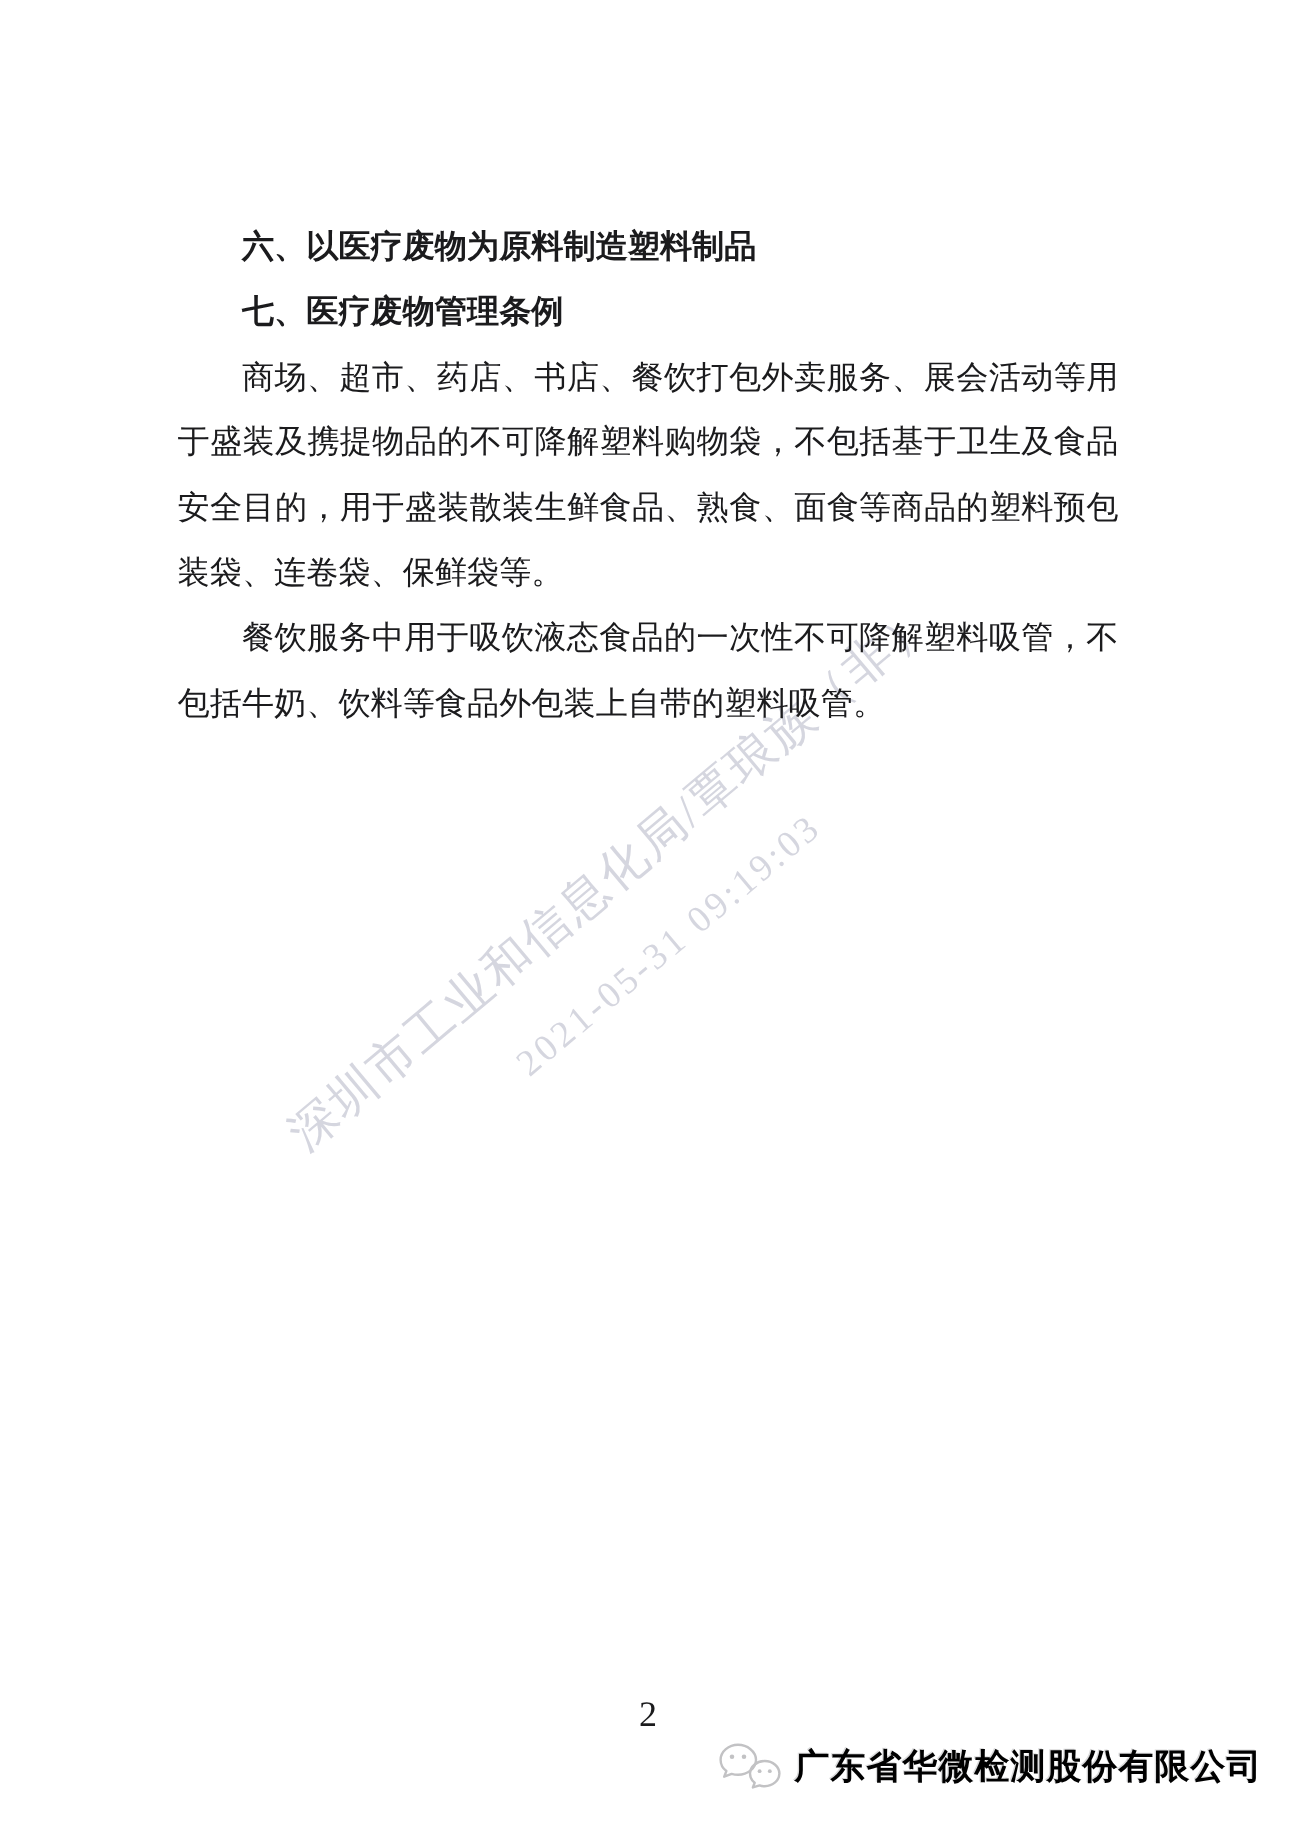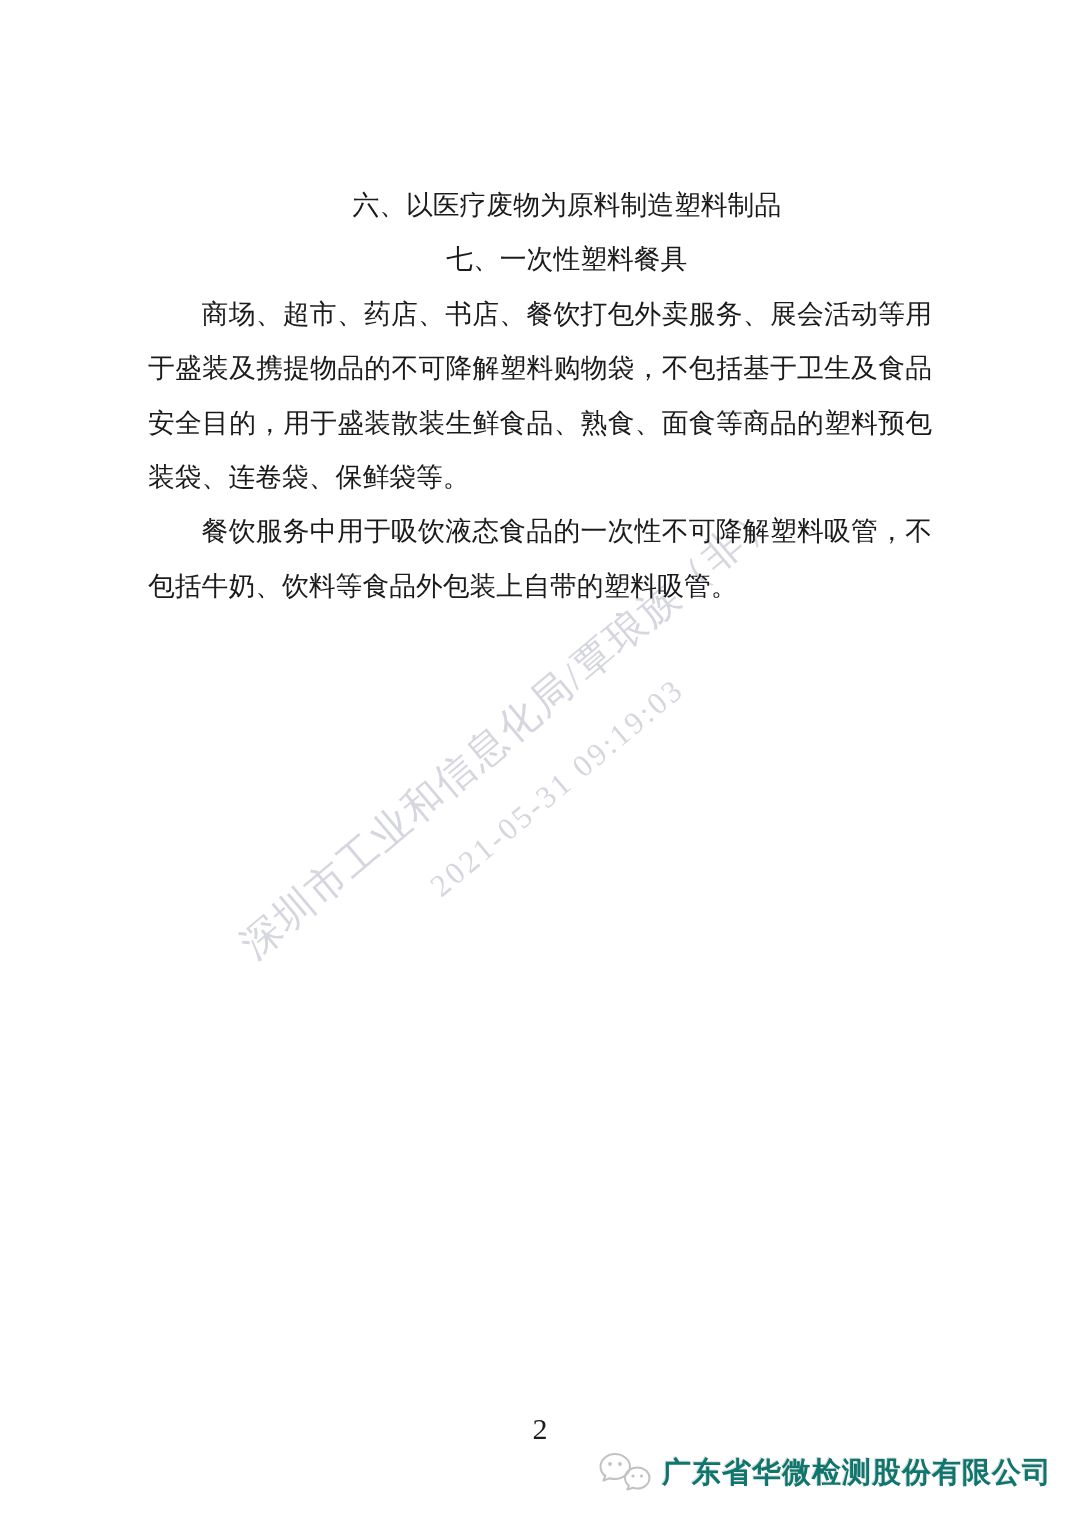--- a/index.html
+++ b/index.html
@@ -13,21 +13,21 @@
   .content{
     position:absolute;
     left:148px;top:178px;width:784px;
     font-size:26.8px;
     line-height:54.4px;
     color:#1b1b1d;
     text-align:justify;
     text-justify:inter-character;
   }
   .content p{margin:0;text-indent:2em;}
-  .content p.heading{font-weight:normal;text-align:center;}
+  .content p.heading{font-weight:bold;text-align:left;}
   .watermark{
     position:absolute;
     left:530px;top:755px;
     width:760px;
     transform:translate(-50%,-50%) rotate(-40deg);
     text-align:center;
     color:rgba(168,170,188,0.48);
     pointer-events:none;
     white-space:nowrap;
   }
@@ -41,39 +41,39 @@
     color:#1b1b1d;
   }
   .footer{
     position:absolute;
     top:1452px;right:28px;
     display:flex;align-items:center;gap:10px;
     font-family:"Liberation Sans", sans-serif;
     font-weight:bold;
     font-size:29px;
     letter-spacing:1px;
-    color:#0f766e;
+    color:#000000;
     text-shadow:-1px -1px 0 rgba(150,150,152,0.35), 2px 2px 1px #ffffff;
   }
   .wechat-logo{display:inline-flex;align-items:center;}
 </style>
 </head>
 <body>
 
 <div class="page">
 
   <div class="watermark">
     <div class="wm-line1">深圳市工业和信息化局/覃琅族（非）</div>
     <div class="wm-line2">2021-05-31 09:19:03</div>
   </div>
 
   <main class="content">
     <p class="heading">六、以医疗废物为原料制造塑料制品</p>
 
-    <p class="heading">七、一次性塑料餐具</p>
+    <p class="heading">七、医疗废物管理条例</p>
     <p class="body">商场、超市、药店、书店、餐饮打包外卖服务、展会活动等用于盛装及携提物品的不可降解塑料购物袋，不包括基于卫生及食品安全目的，用于盛装散装生鲜食品、熟食、面食等商品的塑料预包装袋、连卷袋、保鲜袋等。</p>
 
 
     <p class="body">餐饮服务中用于吸饮液态食品的一次性不可降解塑料吸管，不包括牛奶、饮料等食品外包装上自带的塑料吸管。</p>
 
   </main>
 
   <div class="page-number">2</div>
 
   <div class="footer">

